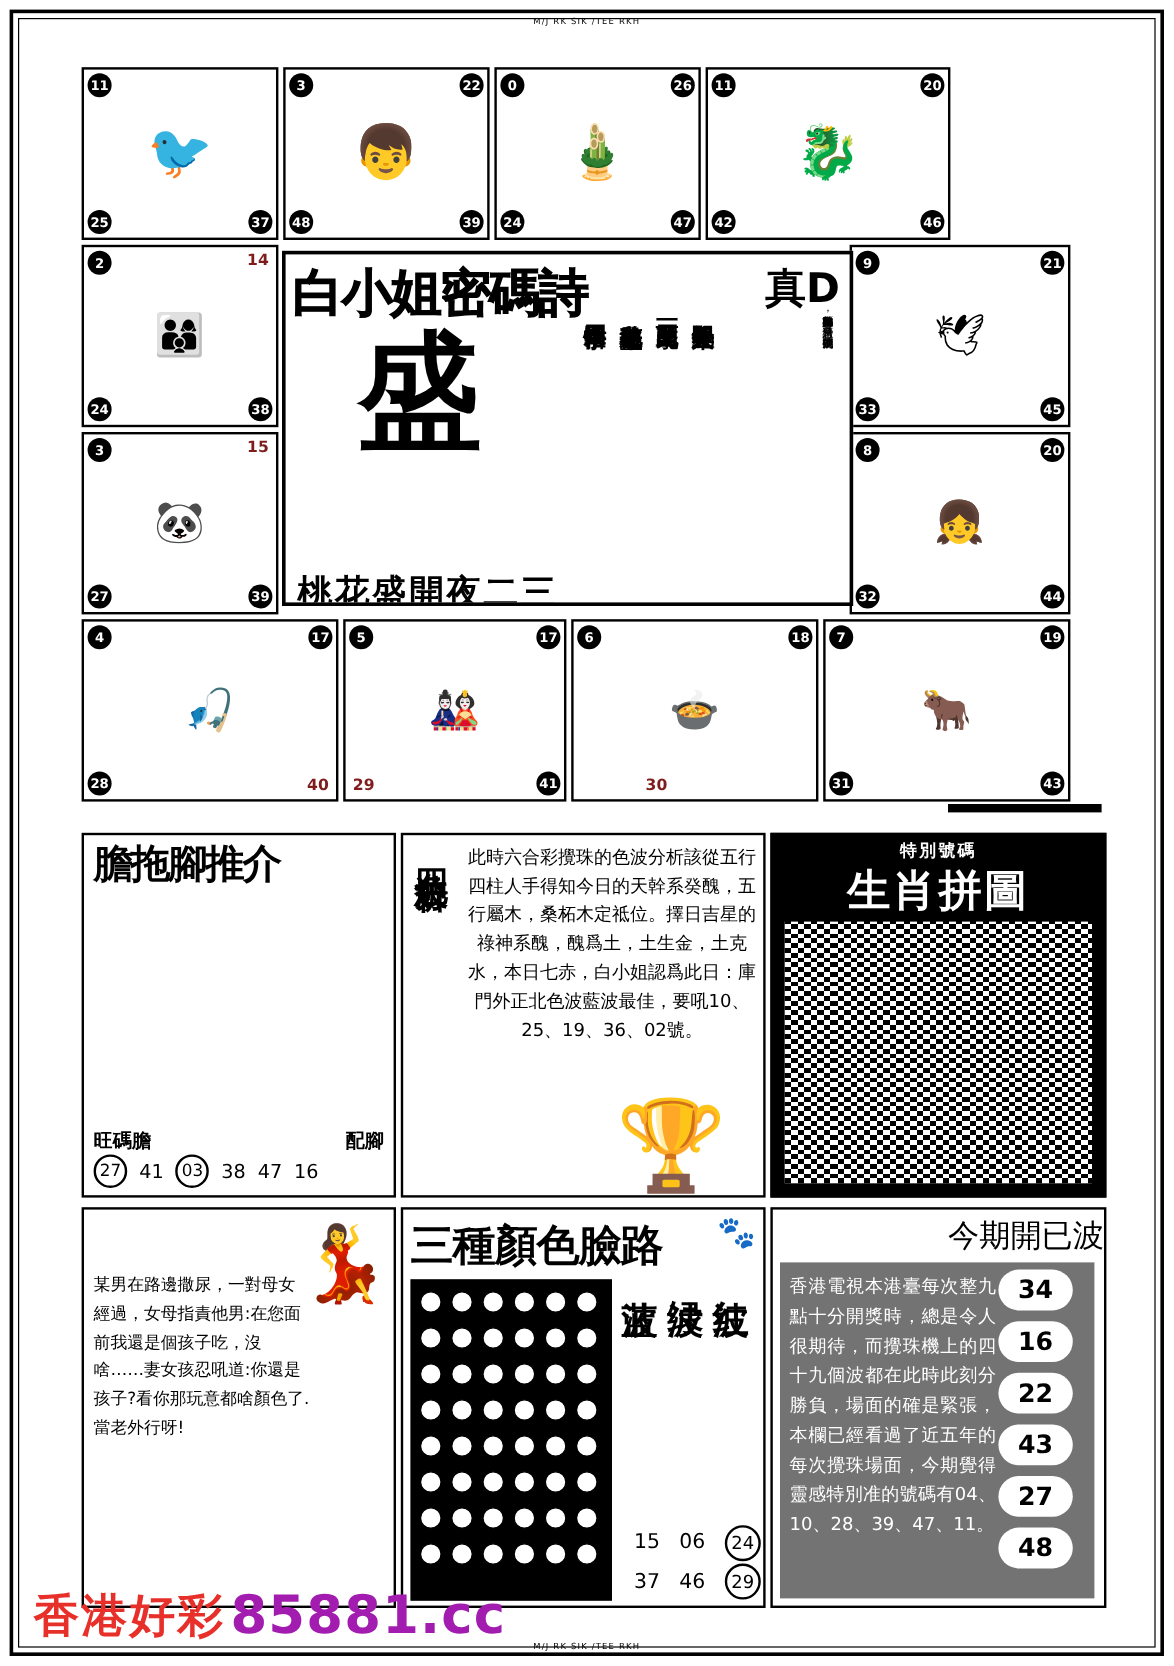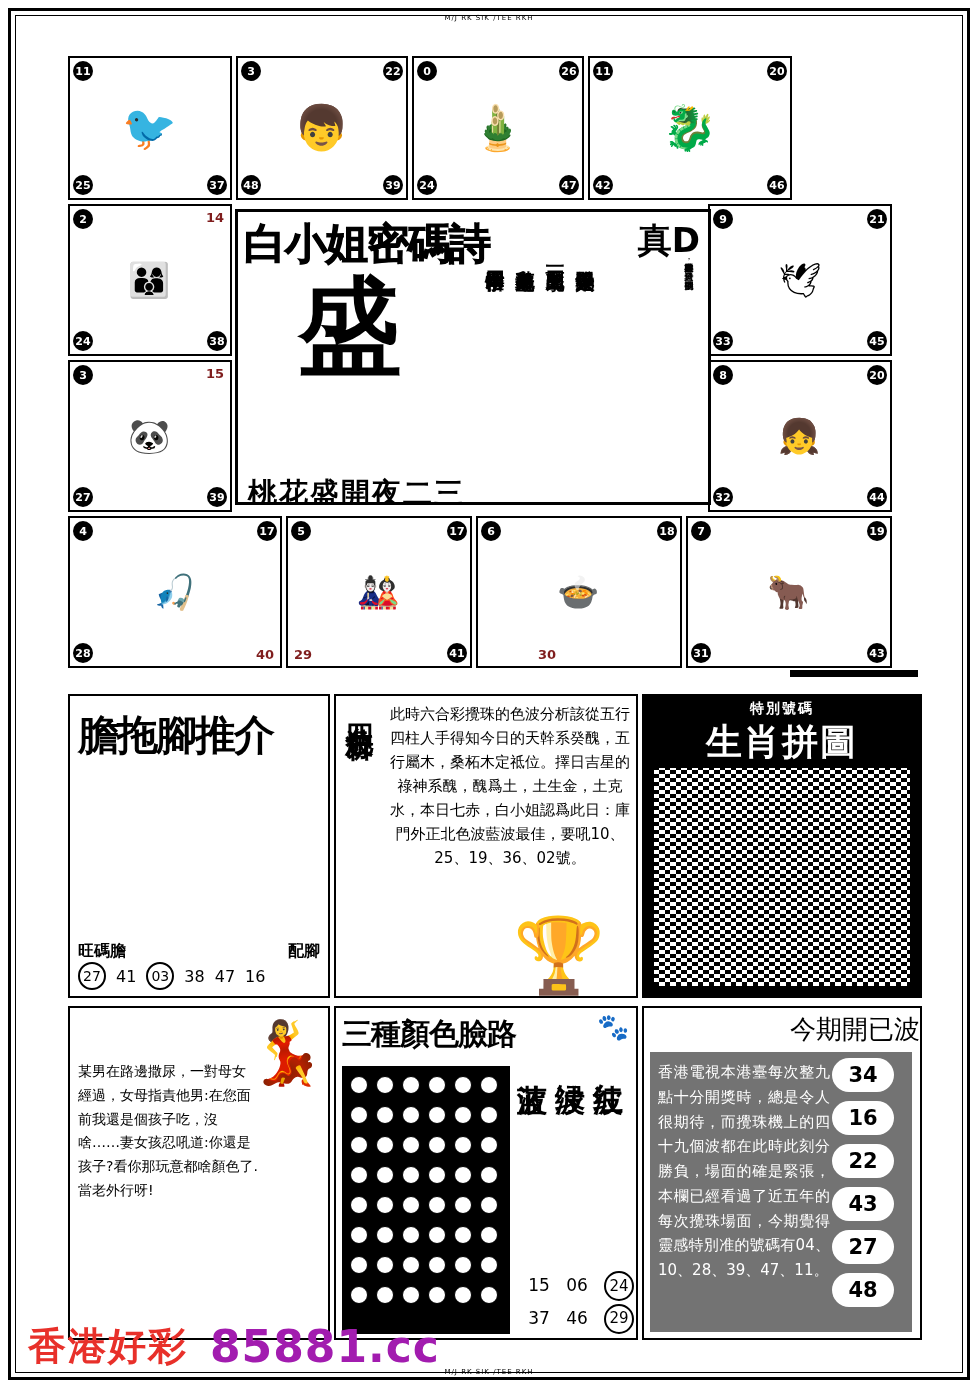--- a/index.html
+++ b/index.html
@@ -86,22 +86,22 @@
     position:absolute;writing-mode:vertical-rl;text-orientation:upright;
     font-size:9px;line-height:1.3;
   }
 
   
   .boxrow{position:absolute;left:38px;top:648px;width:850px;height:300px;}
   .box{position:absolute;border:2px solid #000;background:#fff;overflow:hidden;}
 
   .b1{left:0;top:0;width:258px;height:300px;}
   .b1-title{
-    position:absolute;left:8px;top:12px;width:240px;height:42px;
-    font-size:41px;font-weight:bold;letter-spacing:-2px;
+    position:absolute;left:8px;top:2px;width:240px;height:42px;
+    font-size:33px;font-weight:bold;letter-spacing:-2px;
   }
   .b1-body{
     position:absolute;left:8px;top:52px;width:242px;
     font-size:15px;line-height:1.55;text-align:justify;
   }
   .b1-foot{
     position:absolute;left:8px;bottom:34px;width:242px;
     display:flex;justify-content:space-between;font-size:16px;font-weight:bold;
   }
   .b1-nums{
@@ -149,21 +149,21 @@
     position:absolute;left:10px;top:6px;font-size:30px;font-weight:bold;letter-spacing:-1px;
   }
   .c1-body{
     position:absolute;left:8px;top:52px;width:180px;
     font-size:14px;line-height:1.7;
   }
   .c1-figure{position:absolute;right:2px;top:8px;font-size:62px;}
 
   .c2{left:266px;top:0;width:300px;height:330px;}
   .c2-title{
-    position:absolute;left:6px;top:6px;font-size:30px;font-weight:bold;letter-spacing:-1px;
+    position:absolute;left:6px;top:6px;font-size:36px;font-weight:bold;letter-spacing:-1px;
   }
   .c2-paw{position:absolute;right:6px;top:4px;font-size:26px;}
   .ballfield{
     position:absolute;left:6px;top:58px;width:168px;height:268px;
     background:#000;
     overflow:hidden;
   }
   .ballfield .bb{
     position:absolute;width:16px;height:16px;border-radius:50%;
     background:#fff;border:1px solid #000;
@@ -202,21 +202,21 @@
   .pills{position:absolute;right:6px;top:6px;width:74px;}
   .pill{
     width:62px;height:34px;border-radius:17px;background:#fff;color:#000;
     font-size:21px;font-weight:bold;display:flex;align-items:center;justify-content:center;
     margin-bottom:9px;
   }
 
   
   .footer{
     position:absolute;left:28px;bottom:14px;width:920px;height:56px;
-    display:flex;align-items:center;gap:22px;
+    display:flex;align-items:center;gap:4px;
   }
   .f-left{font-size:38px;font-weight:bold;color:#e8302a;letter-spacing:2px;}
   .f-right{font-size:44px;font-weight:bold;color:#a21caf;letter-spacing:1px;}
 
   .hr-bar{position:absolute;left:760px;top:624px;width:128px;height:7px;background:#000;}
 </style>
 </head>
 <body>
 
 <div class="page">

